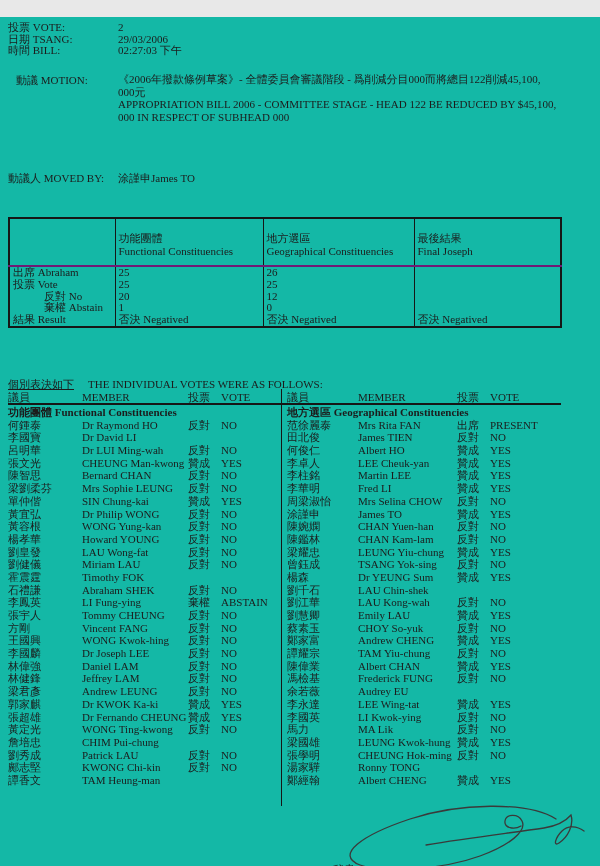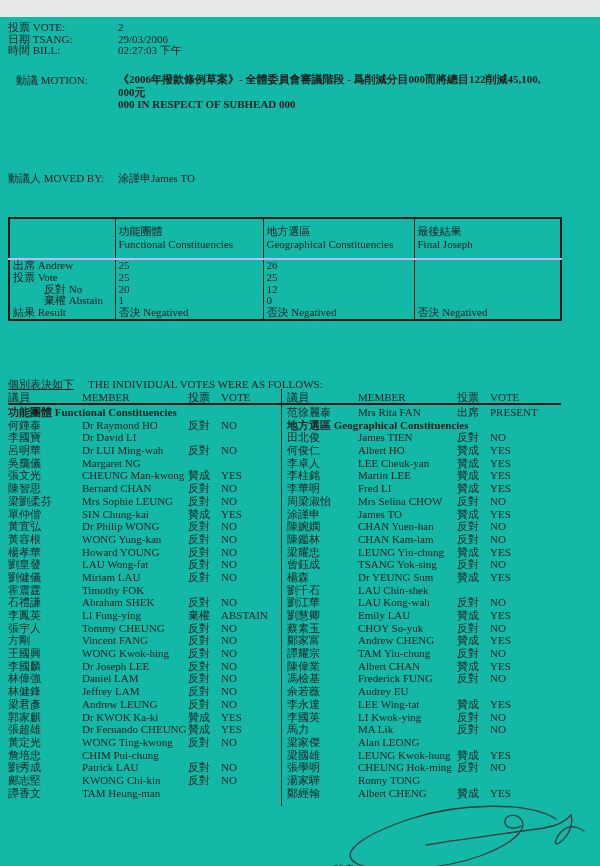--- a/index.html
+++ b/index.html
@@ -7,34 +7,34 @@
     position:relative; width:600px; height:866px; margin:17px auto;
     background:#14b8a6; color:#1c1c1c;
     font-family:"Liberation Serif","DejaVu Serif",serif;
     font-size:11px; overflow:hidden;
   }
   .lbl { display:inline-block; width:110px; }
   .info { position:absolute; left:8px; top:5px; }
   .info div { line-height:11.6px; white-space:nowrap; }
   .motion-label { position:absolute; left:16px; top:56px; }
   .motion-text { position:absolute; left:118px; top:56px; width:460px; }
-  .motion-text div { line-height:12.6px;font-weight:bold; }
+  .motion-text div { line-height:12.6px; }
   .movedby { position:absolute; left:8px; top:154px; white-space:nowrap; }
 
   table.summary {
     position:absolute; left:8px; top:200px; width:552px;
     border-collapse:collapse; table-layout:fixed;
     border:2px solid #161616;
   }
   table.summary th, table.summary td {
     font-weight:normal; text-align:left; vertical-align:top;
     padding:0 0 0 3px; font-size:11px;
   }
   table.summary th + th, table.summary td + td { border-left:1px solid #161616; }
-  table.summary thead th { border-bottom:2px solid #c4b5fd; height:33px; line-height:12.5px; padding-top:6px; }
+  table.summary thead th { border-bottom:2px solid #701a75; height:33px; line-height:12.5px; padding-top:13px; }
   table.summary tbody td { line-height:11.8px; height:11.8px; white-space:nowrap; overflow:hidden; }
   td.indent { padding-left:34px !important; }
 
   .indiv-heading { position:absolute; left:8px; top:360px; white-space:nowrap; }
   .indiv-heading .zh { display:inline-block; width:80px;text-decoration:underline; }
 
   .grid-l { display:grid; grid-template-columns:74px 106px 33px 1fr; }
   .grid-r { display:grid; grid-template-columns:71px 99px 33px 1fr; }
   .col-head { position:absolute; top:374px; line-height:12px; }
   .col-head-left  { left:8px;  width:273px; }
@@ -68,20 +68,21 @@
     </div>
     <div>
       <span class="lbl">時間 BILL:</span><span>02:27:03 下午</span>
     </div>
   </div>
 
   <div class="motion-label">動議 MOTION:</div>
   <div class="motion-text">
     <div>《2006年撥款條例草案》- 全體委員會審議階段 - 爲削減分目000而將總目122削減45,100,</div>
     <div>000元</div>
+    <div>APPROPRIATION BILL 2006 - COMMITTEE STAGE - HEAD 122 BE REDUCED BY $45,100,</div>
     <div>000 IN RESPECT OF SUBHEAD 000</div>
   </div>
 
   <div class="movedby">
     <span class="lbl">動議人 MOVED BY:</span><span>涂謹申James TO</span>
   </div>
 
   <table class="summary">
     <colgroup>
         <col style="width:106px">
@@ -101,21 +102,21 @@
           <div>Geographical Constituencies</div>
         </th>
         <th>
           <div>最後結果</div>
           <div>Final Joseph</div>
         </th>
       </tr>
     </thead>
     <tbody>
       <tr>
-        <td>出席 Andrew</td>
+        <td>出席 Abraham</td>
         <td>25</td>
         <td>26</td>
         <td></td>
       </tr>
       <tr>
         <td>投票 Vote</td>
         <td>25</td>
         <td>25</td>
         <td></td>
       </tr>
@@ -174,26 +175,20 @@
         <span class="cell"></span>
         <span class="cell"></span>
       </div>
       <div class="vrow grid-l">
         <span class="cell">呂明華</span>
         <span class="cell">Dr LUI Ming-wah</span>
         <span class="cell">反對</span>
         <span class="cell">NO</span>
       </div>
       <div class="vrow grid-l">
-        <span class="cell">吳靄儀</span>
-        <span class="cell">Margaret NG</span>
-        <span class="cell"></span>
-        <span class="cell"></span>
-      </div>
-      <div class="vrow grid-l">
         <span class="cell">張文光</span>
         <span class="cell">CHEUNG Man-kwong</span>
         <span class="cell">贊成</span>
         <span class="cell">YES</span>
       </div>
       <div class="vrow grid-l">
         <span class="cell">陳智思</span>
         <span class="cell">Bernard CHAN</span>
         <span class="cell">反對</span>
         <span class="cell">NO</span>
@@ -337,27 +332,27 @@
         <span class="cell">NO</span>
       </div>
       <div class="vrow grid-l">
         <span class="cell">譚香文</span>
         <span class="cell">TAM Heung-man</span>
         <span class="cell"></span>
         <span class="cell"></span>
       </div>
     </div>
   <div id="gc-rows" class="vrows vrows-right">
+      <div class="vrow section">地方選區 Geographical Constituencies</div>
       <div class="vrow grid-r">
         <span class="cell">范徐麗泰</span>
         <span class="cell">Mrs Rita FAN</span>
         <span class="cell">出席</span>
         <span class="cell">PRESENT</span>
       </div>
-      <div class="vrow section">地方選區 Geographical Constituencies</div>
       <div class="vrow grid-r">
         <span class="cell">田北俊</span>
         <span class="cell">James TIEN</span>
         <span class="cell">反對</span>
         <span class="cell">NO</span>
       </div>
       <div class="vrow grid-r">
         <span class="cell">何俊仁</span>
         <span class="cell">Albert HO</span>
         <span class="cell">贊成</span>
@@ -487,26 +482,20 @@
         <span class="cell">李國英</span>
         <span class="cell">LI Kwok-ying</span>
         <span class="cell">反對</span>
         <span class="cell">NO</span>
       </div>
       <div class="vrow grid-r">
         <span class="cell">馬力</span>
         <span class="cell">MA Lik</span>
         <span class="cell">反對</span>
         <span class="cell">NO</span>
-      </div>
-      <div class="vrow grid-r">
-        <span class="cell">梁家傑</span>
-        <span class="cell">Alan LEONG</span>
-        <span class="cell"></span>
-        <span class="cell"></span>
       </div>
       <div class="vrow grid-r">
         <span class="cell">梁國雄</span>
         <span class="cell">LEUNG Kwok-hung</span>
         <span class="cell">贊成</span>
         <span class="cell">YES</span>
       </div>
       <div class="vrow grid-r">
         <span class="cell">張學明</span>
         <span class="cell">CHEUNG Hok-ming</span>

